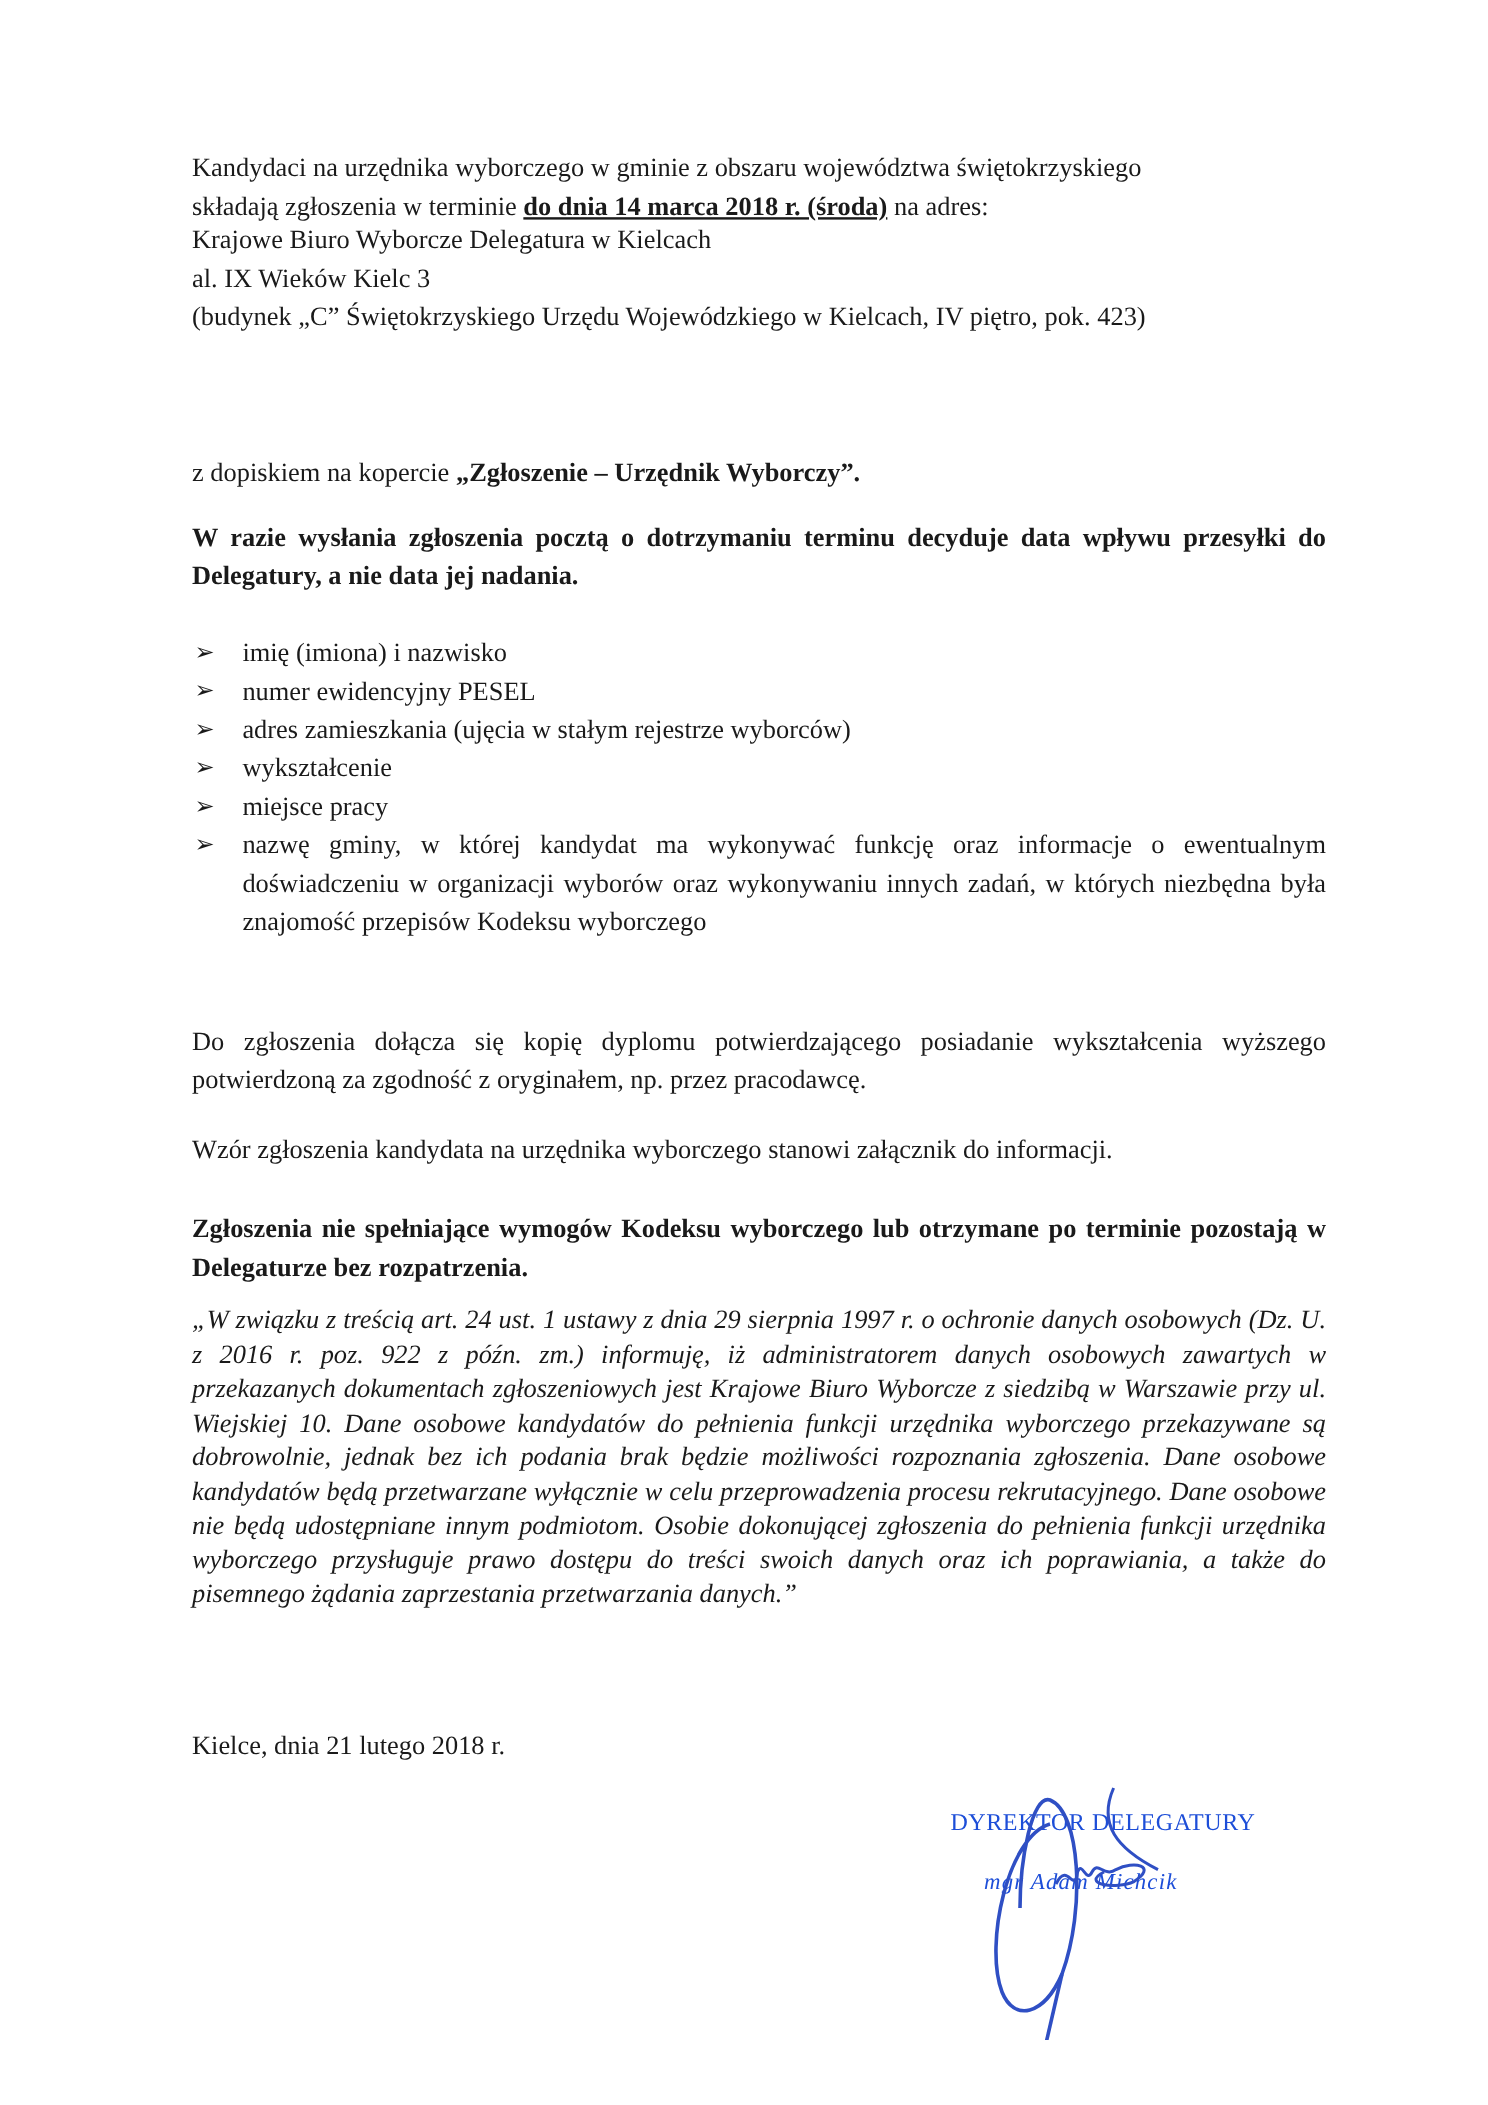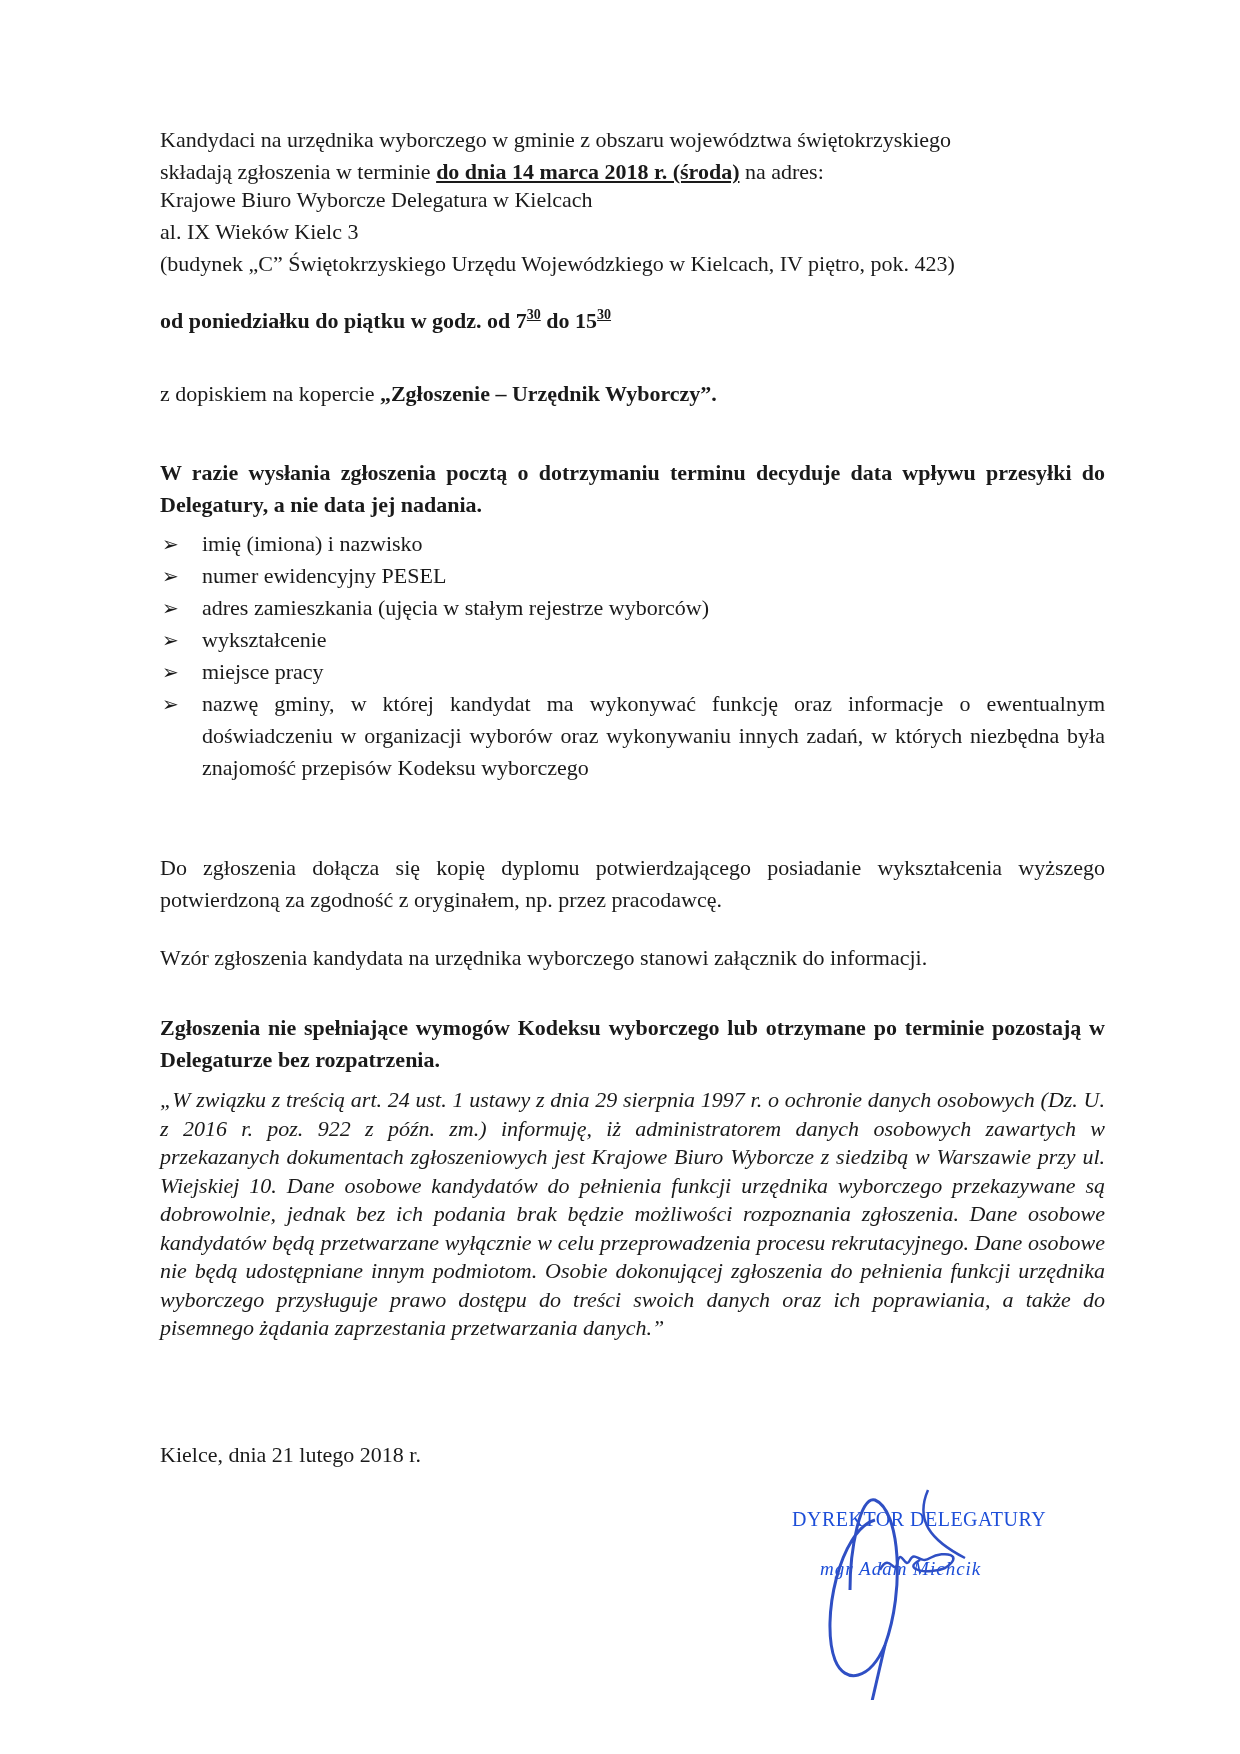--- a/index.html
+++ b/index.html
@@ -1,20 +1,20 @@
 <!DOCTYPE html>
 <html><head>
 <meta charset="utf-8">
 <style>
   html, body { margin: 0; padding: 0; background: #ffffff; }
   body { width: 1240px; height: 1754px; position: relative; overflow: hidden;
          font-family: "Liberation Serif", "DejaVu Serif", serif; color: #1a1a1a; }
   .blk { position: absolute; left: 160px; width: 945px; font-size: 22px; line-height: 32px; }
   .just { text-align: justify; text-align-last: left; }
-  .b { font-weight: bold; margin-top: 25px; }
+  .b { font-weight: bold; }
   .u { text-decoration: underline; }
   .i { font-style: italic; }
   sup { font-size: 14px; line-height: 0; text-decoration: underline; vertical-align: 9px; }
   ul.list { list-style: none; margin: 0; padding: 0; }
   ul.list li { position: relative; padding-left: 42px; }
   .arrow { position: absolute; left: 2px; top: 0; font-size: 20px; }
   .stamp { position: absolute; font-family: "Liberation Serif", serif; color: #1d4ed8; }
   .stamp-title { left: 792px; top: 1508px; font-size: 20px; letter-spacing: 0.5px; }
   .stamp-name { left: 820px; top: 1558px; font-size: 19px; font-style: italic; letter-spacing: 1px; }
   .sig { position: absolute; left: 780px; top: 1470px; width: 320px; height: 230px; }
@@ -26,21 +26,20 @@
 
   <div class="blk just" style="top:124px;">
     <span>Kandydaci na urzędnika wyborczego w gminie z obszaru województwa świętokrzyskiego</span><br>
     <span>składają zgłoszenia w terminie </span><span class="b u">do dnia 14 marca 2018 r. (środa)</span><span> na adres:</span>
   </div>
 
   <div class="blk" style="top:184px;">
     <div>Krajowe Biuro Wyborcze Delegatura w Kielcach</div>
     <div>al. IX Wieków Kielc 3</div>
     <div>(budynek „C” Świętokrzyskiego Urzędu Wojewódzkiego w Kielcach, IV piętro, pok. 423)</div>
-    <div class="b"><span>od poniedziałku do piątku w godz. od 7</span><sup>30</sup><span> do 15</span><sup>30</sup></div>
   </div>
 
   <div class="blk" style="top:378px;">
     <span>z dopiskiem na kopercie </span><span class="b">„Zgłoszenie – Urzędnik Wyborczy”.</span>
   </div>
 
   <div class="blk just b" style="top:432px;">W razie wysłania zgłoszenia pocztą o dotrzymaniu terminu decyduje data wpływu przesyłki do Delegatury, a nie data jej nadania.</div>
 
   <div class="blk" style="top:528px;">
     <ul class="list just">
@@ -50,21 +49,21 @@
       <li><span class="arrow">➢</span><span>wykształcenie</span></li>
       <li><span class="arrow">➢</span><span>miejsce pracy</span></li>
       <li><span class="arrow">➢</span><span>nazwę gminy, w której kandydat ma wykonywać funkcję oraz informacje o ewentualnym doświadczeniu w organizacji wyborów oraz wykonywaniu innych zadań, w których niezbędna była znajomość przepisów Kodeksu wyborczego</span></li>
     </ul>
   </div>
 
   <div class="blk just" style="top:852px;">Do zgłoszenia dołącza się kopię dyplomu potwierdzającego posiadanie wykształcenia wyższego potwierdzoną za zgodność z oryginałem, np. przez pracodawcę.</div>
 
   <div class="blk" style="top:942px;">Wzór zgłoszenia kandydata na urzędnika wyborczego stanowi załącznik do informacji.</div>
 
-  <div class="blk just b" style="top:987px;font-family:Liberation Serif, serif;">Zgłoszenia nie spełniające wymogów Kodeksu wyborczego lub otrzymane po terminie pozostają w Delegaturze bez rozpatrzenia.</div>
+  <div class="blk just b" style="top:1008px;font-family:Liberation Serif, serif;">Zgłoszenia nie spełniające wymogów Kodeksu wyborczego lub otrzymane po terminie pozostają w Delegaturze bez rozpatrzenia.</div>
 
   <div class="blk just i" style="top:1086px; line-height:28.5px;">„W związku z treścią art. 24 ust. 1 ustawy z dnia 29 sierpnia 1997 r. o ochronie danych osobowych (Dz. U. z 2016 r. poz. 922 z późn. zm.) informuję, iż administratorem danych osobowych zawartych w przekazanych dokumentach zgłoszeniowych jest Krajowe Biuro Wyborcze z siedzibą w Warszawie przy ul. Wiejskiej 10. Dane osobowe kandydatów do pełnienia funkcji urzędnika wyborczego przekazywane są dobrowolnie, jednak bez ich podania brak będzie możliwości rozpoznania zgłoszenia. Dane osobowe kandydatów będą przetwarzane wyłącznie w celu przeprowadzenia procesu rekrutacyjnego. Dane osobowe nie będą udostępniane innym podmiotom. Osobie dokonującej zgłoszenia do pełnienia funkcji urzędnika wyborczego przysługuje prawo dostępu do treści swoich danych oraz ich poprawiania, a także do pisemnego żądania zaprzestania przetwarzania danych.”</div>
 
   <div class="blk" style="top:1439px; width:400px;">Kielce, dnia 21 lutego 2018 r.</div>
 
   <div class="stamp stamp-title">DYREKTOR DELEGATURY</div>
   <div class="stamp stamp-name">mgr Adam Michcik</div>
 
   <svg class="sig" viewBox="0 0 320 230">
     <path d="M95 50 C 60 60, 40 150, 55 190 C 65 215, 90 210, 105 175 C 125 120, 120 40, 95 30 C 80 25, 70 80, 70 120" fill="none" stroke="#2f4fc4" stroke-width="3"></path>

